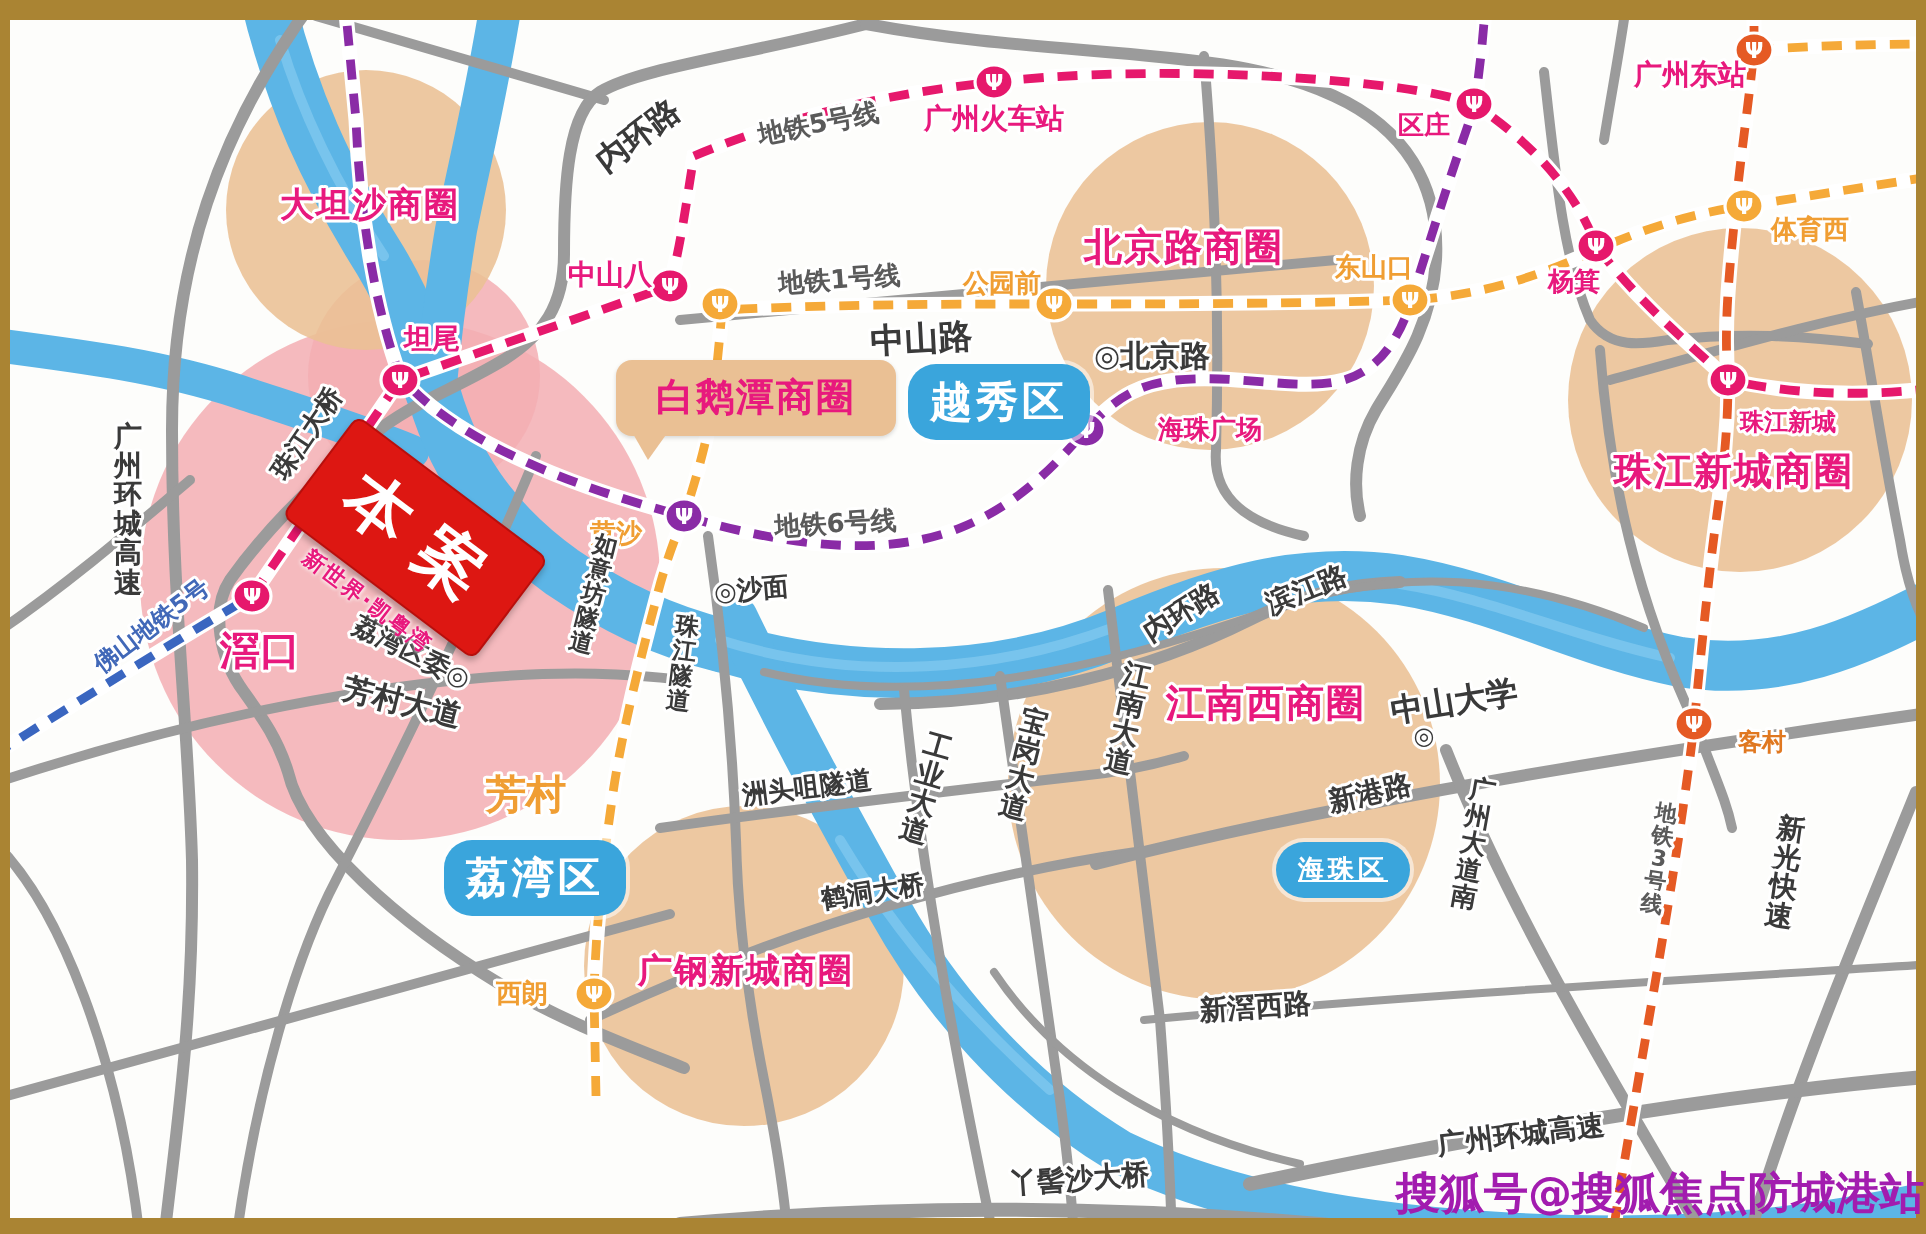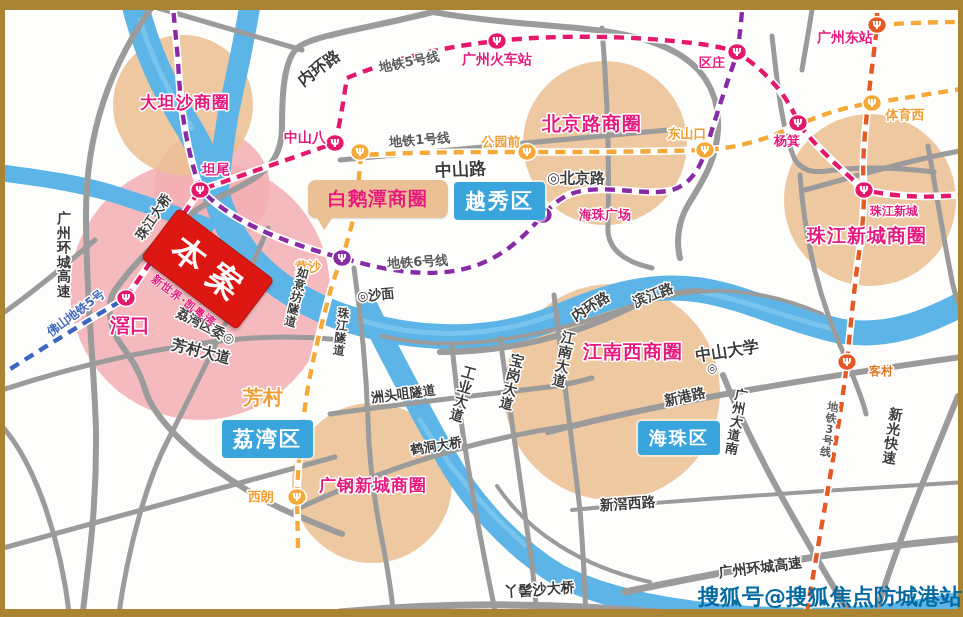--- a/index.html
+++ b/index.html
@@ -2,38 +2,38 @@
 <html><head>
 <meta charset="utf-8">
 <style>
   html,body{margin:0;padding:0;background:#888;}
   .stage{position:relative;width:963px;height:617px;overflow:hidden;background:#fdfdfb;
          font-family:"DejaVu Sans",sans-serif;}
   svg{position:absolute;left:0;top:0;}
   svg text{font-family:"DejaVu Sans",sans-serif;font-weight:bold;
            paint-order:stroke;stroke:#ffffff;stroke-width:3px;stroke-linejoin:round;}
   .district-box{position:absolute;color:#fff;font-weight:bold;font-size:21px;
-                padding:5px 11px;border-radius:4px;letter-spacing:2px;
+                padding:5px 11px;border-radius:14px;letter-spacing:2px;
                 box-shadow:0 0 0 2px rgba(255,255,255,.55);}
   .box-yuexiu{left:454px;top:182px;}
   .box-liwan{left:222px;top:420px;}
-  .box-haizhu{left:638px;top:421px;font-size:18px;}
+  .box-haizhu{left:638px;top:421px;font-size:13px;text-decoration:underline;}
   .bubble{position:absolute;left:308px;top:180px;width:140px;height:38px;
           border-radius:8px;display:flex;align-items:center;justify-content:center;
           font-size:19px;font-weight:bold;letter-spacing:1px;text-align:right;}
   .bubble:after{content:"";position:absolute;left:8px;bottom:-12px;width:0;height:0;
           border-left:8px solid transparent;border-right:10px solid transparent;}
   .project{position:absolute;left:150px;top:230px;width:120px;
            transform:rotate(37deg);transform-origin:40% 40%;text-align:center;}
   .project-box{background:#dd1712;border:1px solid #b80f0c;border-radius:5px;color:#fff;
            font-size:33px;font-weight:bold;letter-spacing:12px;padding:8px 2px 8px 12px;
            box-shadow:1px 2px 3px rgba(0,0,0,.25);}
   .project-sub{font-size:11px;font-weight:bold;margin-top:1px;letter-spacing:1px;
            text-shadow:0 0 2px #fff,0 0 2px #fff;}
-  .watermark{position:absolute;left:698px;top:582px;width:260px;color:#0369a1;
+  .watermark{position:absolute;left:698px;top:582px;width:260px;color:#a21caf;
            font-size:22px;font-weight:bold;letter-spacing:0px;white-space:nowrap;}
 </style>
 <style>.bubble:after{border-top:14px solid #eac094;}</style></head>
 <body>
 
 <div class="stage">
 
   <svg id="map-svg" width="963" height="617" viewBox="0 0 963 617">
 
     <g id="g-circles">

